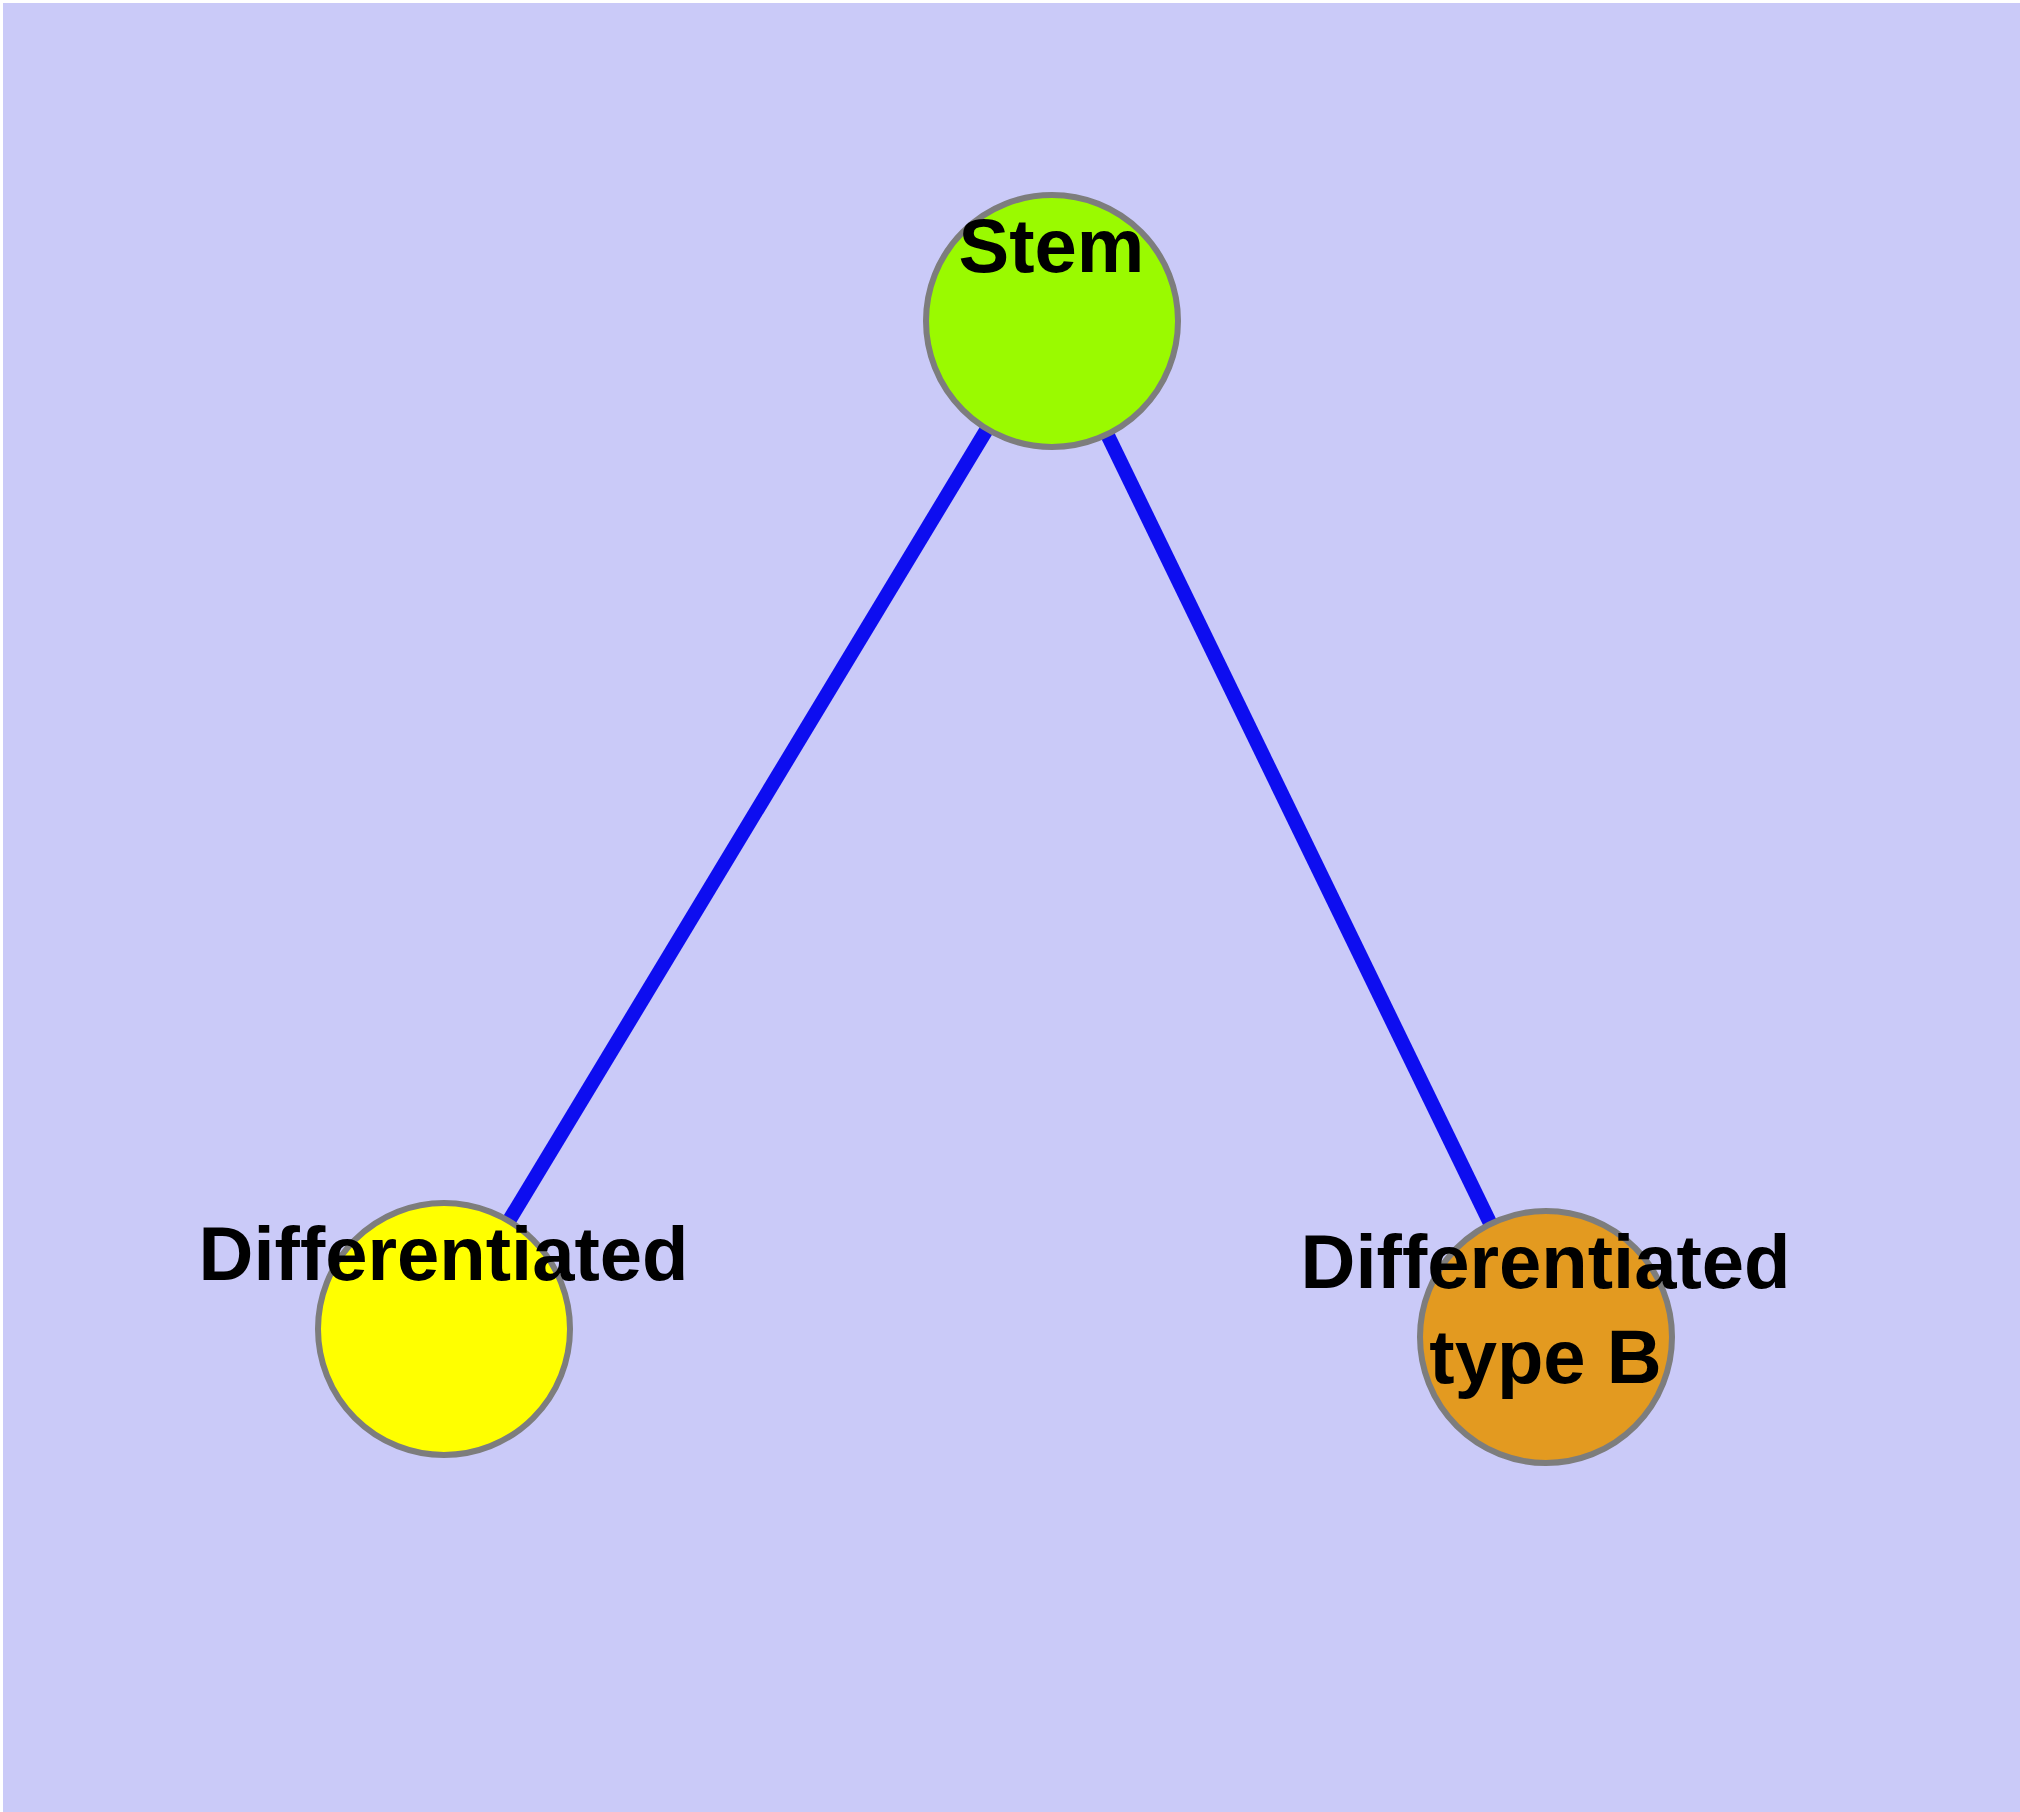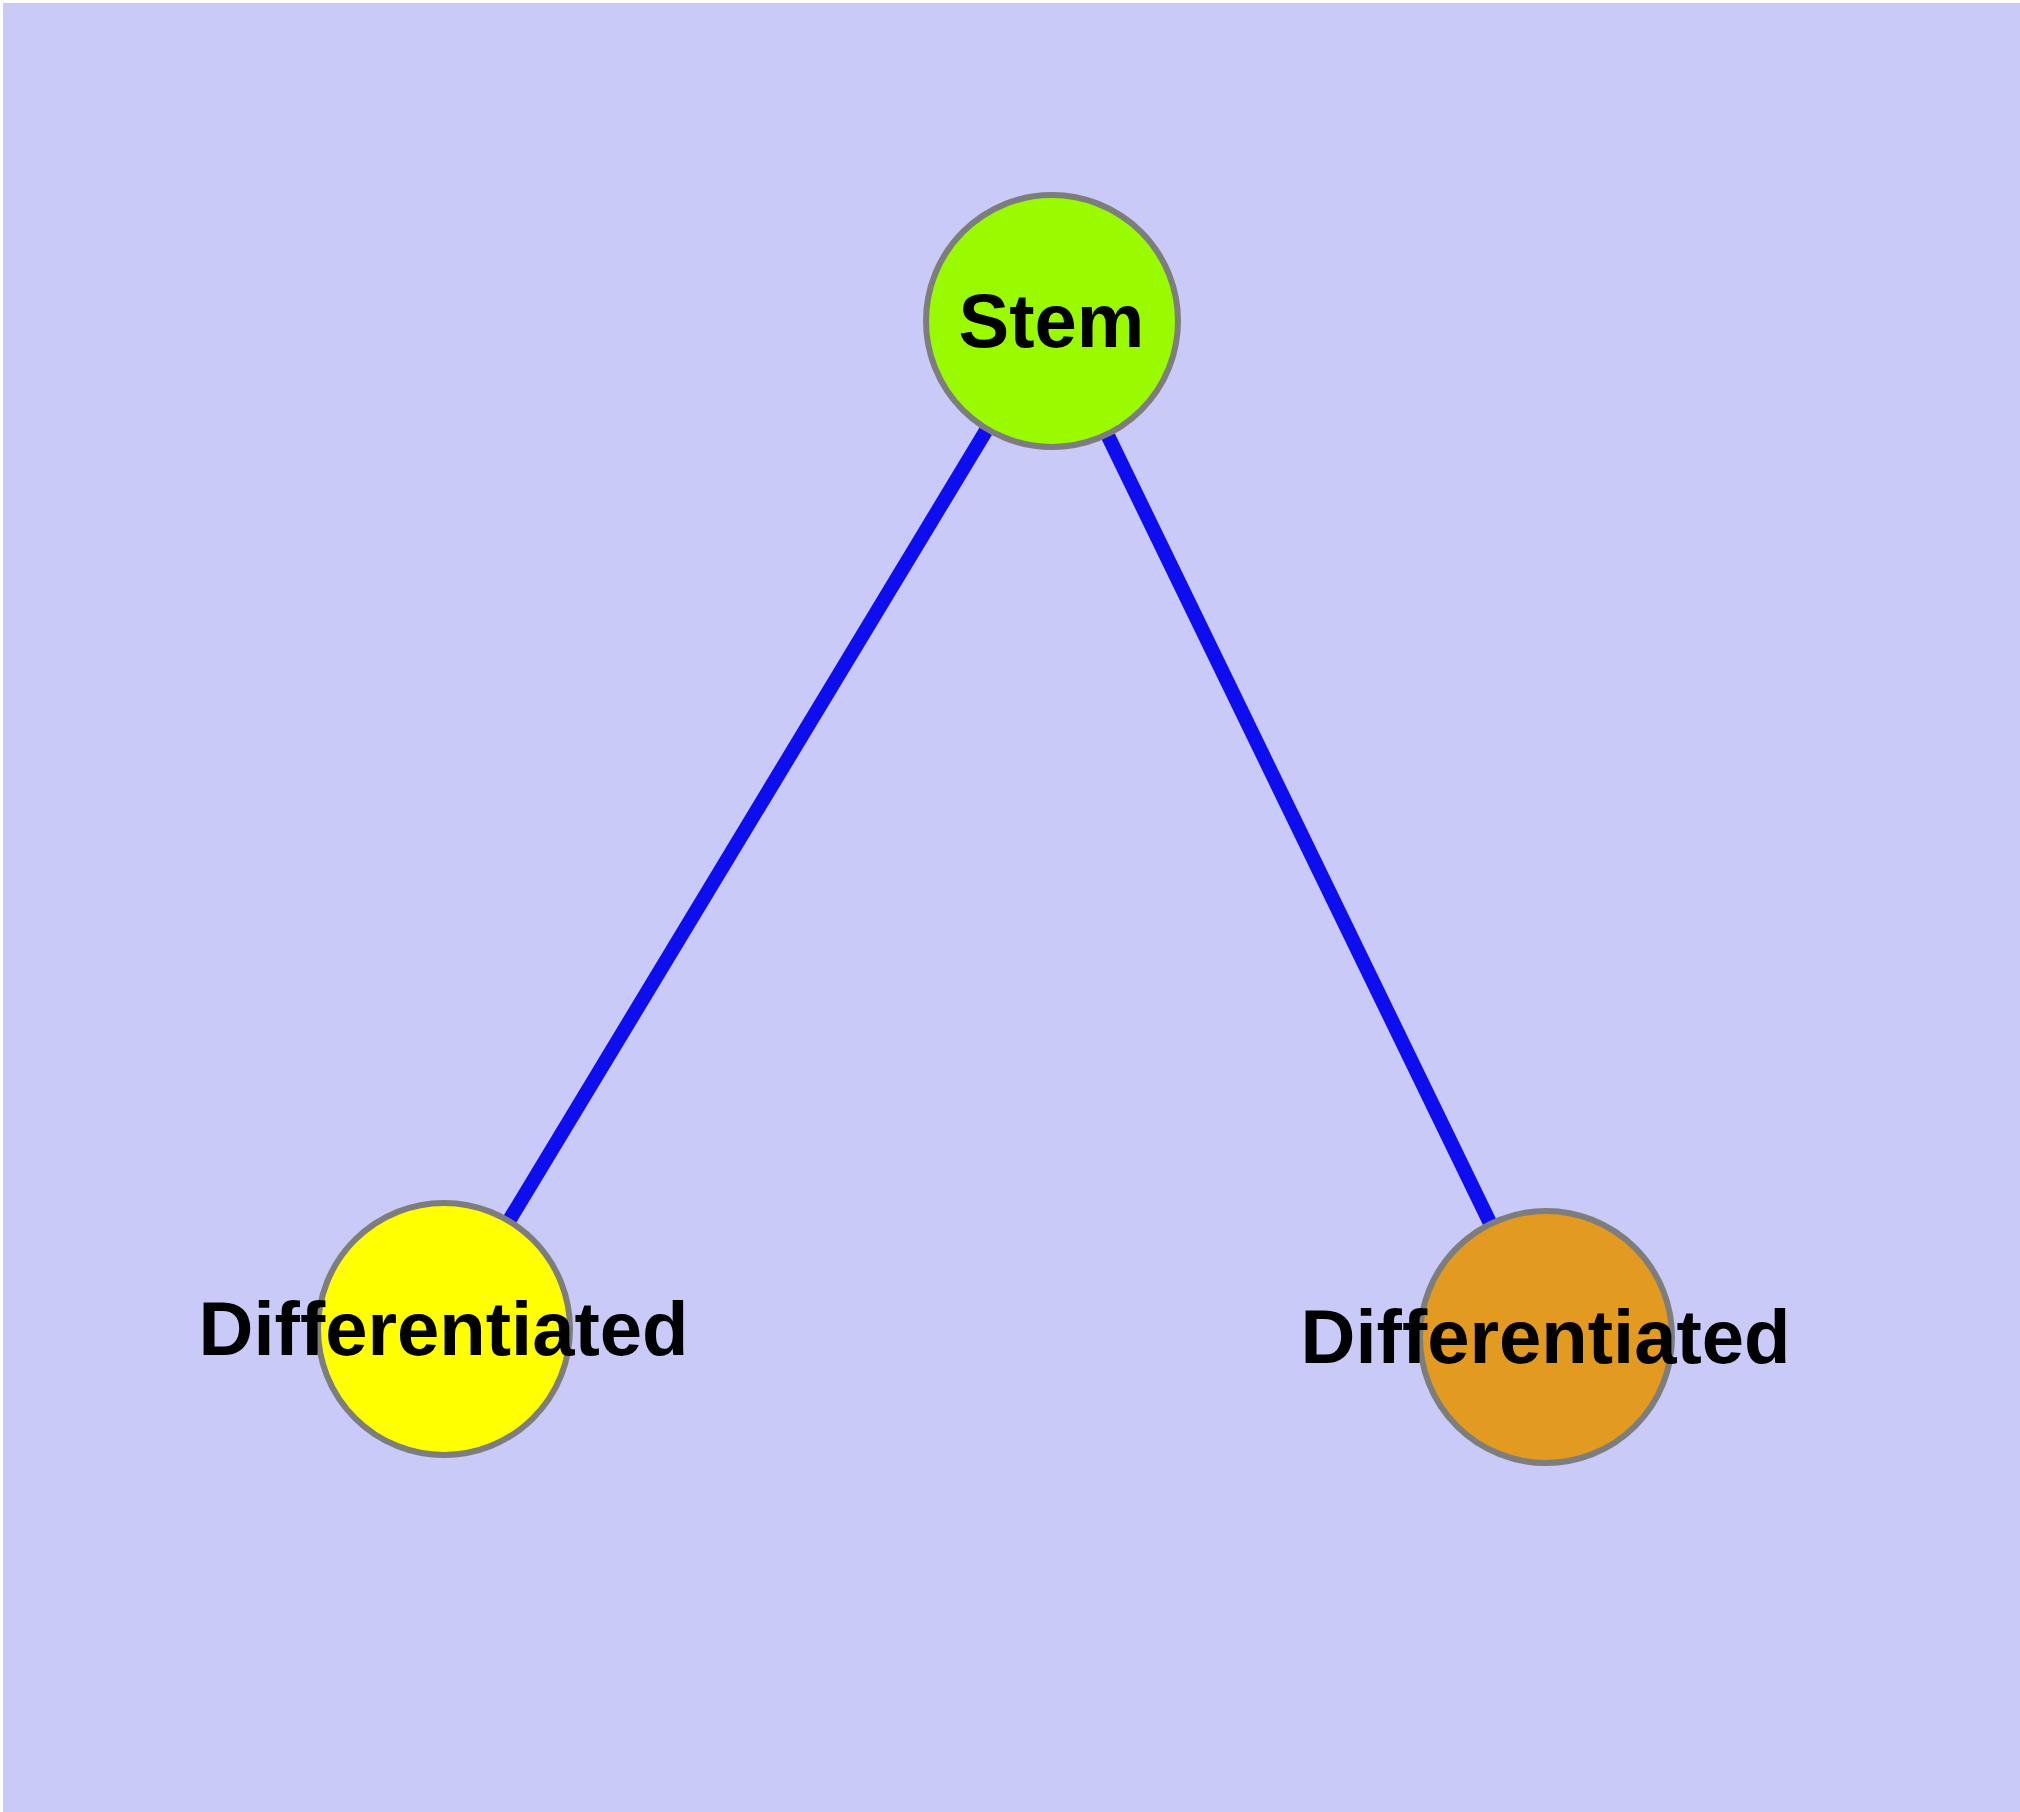--- a/index.html
+++ b/index.html
@@ -24,21 +24,21 @@
     top: 0;
     width: 100%;
     height: 100%;
   }
   .node {
     position: absolute;
     box-sizing: border-box;
     border-radius: 50%;
     border: 6px solid #737373;
     display: flex;
-    align-items: center;
+    align-items: flex-start;
     justify-content: center;
   }
   .node-label {
     display: flex;
     flex-direction: column;
     align-items: center;
     font-weight: bold;
     font-size: 76px;
     line-height: 95px;
     color: #000000;
@@ -66,16 +66,17 @@
 
   <div class="node" style="left: 312px; top: 1197px; width: 258px; height: 258px; background: rgb(255, 255, 0); border-color: rgb(125, 125, 125);">
     <div class="node-label">
       <span class="line">Differentiated</span>
     </div>
   </div>
 
   <div class="node" style="left: 1414px; top: 1205px; width: 258px; height: 258px; background: rgb(227, 154, 32); border-color: rgb(125, 125, 125);">
     <div class="node-label">
       <span class="line">Differentiated</span>
+      <span class="line">type B</span>
     </div>
   </div>
 </div>
 
 
 </body></html>

